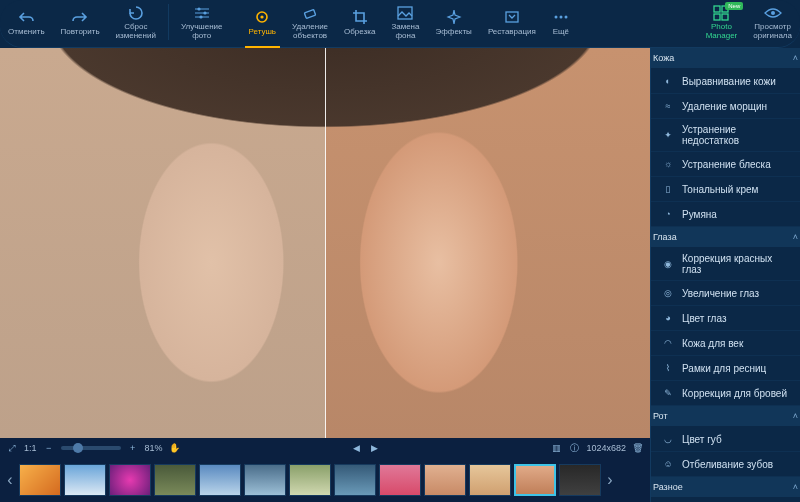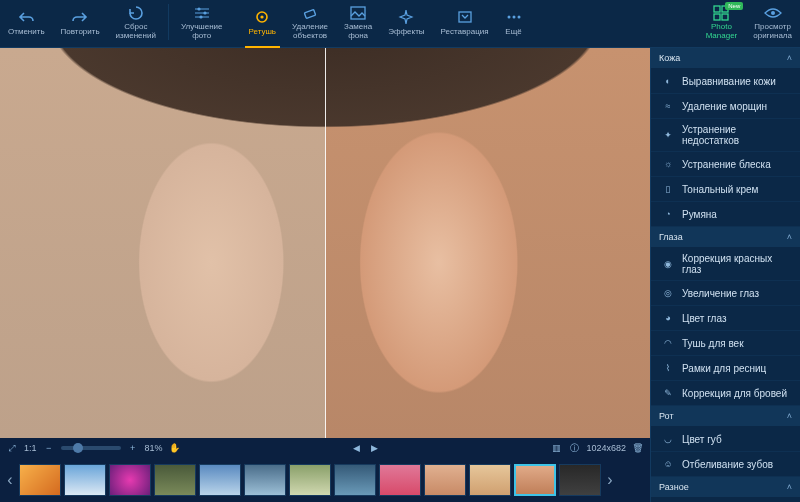--- a/index.html
+++ b/index.html
@@ -1,20 +1,20 @@
 <!DOCTYPE html>
 <html><head>
 <meta charset="utf-8">
 <style>
   * { box-sizing: border-box; margin: 0; padding: 0; }
   html, body { width: 800px; height: 502px; overflow: hidden; font-family: Arial, sans-serif; background: #0b2847; color: #d0dae6; }
   .app { display: flex; flex-direction: column; width: 800px; height: 502px; }
 
   
-  .toolbar { display: flex; align-items: flex-start; background: #0b2847; height: 48px; border-bottom: 1px solid #123a60; }
+  .toolbar { display: flex; align-items: flex-start; background: #0b2847; height: 48px; border-bottom: 1px solid #123a60; border-radius: 22px; }
   .tool { display: flex; flex-direction: column; align-items: center; justify-content: center; padding: 4px 8px; height: 44px; cursor: pointer; font-size: 8px; color: #a8bdd4; position: relative; }
   .tool.active { color: #ffb400; margin-left: 10px; }
   .tool.active::after { content:''; position:absolute; bottom:-4px; left:10%; right:10%; height:2px; background:#ffb400; }
   .tool .ico { width: 18px; height: 18px; display: flex; align-items: center; justify-content: center; margin-bottom: 2px; }
   .tool .lbl { text-align: center; line-height: 1.05; white-space: pre-line; }
   .tool-sep { width:1px; background:#123a60; height:36px; margin:4px 4px 0; }
   .tool-spacer { flex:1; }
   .badge-new { position:absolute; top:2px; right:2px; background:#2fb85a; color:#fff; font-size:6px; padding:1px 3px; border-radius:2px; }
 
   
@@ -40,21 +40,21 @@
   .zoom-thumb { position:absolute; top:-3px; left:12px; width:10px; height:10px; border-radius:50%; background:#4e7aa8; }
   .thumbs { display:flex; align-items:center; background:#0b2040; height:44px; padding:0 4px; gap:3px; }
   .thumb-nav { width:12px; height:36px; display:flex; align-items:center; justify-content:center; cursor:pointer; color:#8aa7c2; }
   .thumb { width:42px; height:32px; border:1px solid #163a5e; cursor:pointer; }
   .thumb.sel { border:2px solid #3ec4e8; }
   .t0{background:linear-gradient(135deg,#f7b04a,#d46a1f);} .t1{background:linear-gradient(#6aa5d9,#dbe8f4);} .t2{background:radial-gradient(circle,#e63ab0,#6a1f7a);} .t3{background:linear-gradient(#4a5a3a,#7a8a5a);} .t4{background:linear-gradient(#5a8ac0,#b9d4ea);} .t5{background:linear-gradient(#4a6d8a,#9cbfd6);} .t6{background:linear-gradient(#8aa06a,#d0d8b0);} .t7{background:linear-gradient(#355a78,#6a9ab8);} .t8{background:linear-gradient(#e07898,#d84a6a);} .t9{background:linear-gradient(#e0b090,#c88a66);} .t10{background:linear-gradient(#e6c69a,#d0a070);} .t11{background:linear-gradient(#e0aa88,#c07f59);} .t12{background:linear-gradient(#282828,#404040);}
 
   
   .panel { width:150px; background:#0b2847; border-left:1px solid #123a60; display:flex; flex-direction:column; font-size:9px; overflow-y:auto; }
   .panel::-webkit-scrollbar{width:6px;} .panel::-webkit-scrollbar-thumb{background:#1d4a75;border-radius:3px;}
-  .section-hdr { display:flex; align-items:center; justify-content:space-between; padding:5px 8px; background:#113659; color:#d8e5f0; cursor:pointer; border-bottom:1px solid #0b2847; }
+  .section-hdr { display:flex; align-items:center; justify-content:space-between; padding:5px 2px; background:#113659; color:#d8e5f0; cursor:pointer; border-bottom:1px solid #0b2847; }
   .section-hdr .chev { font-size:9px; color:#7ba6cc; }
   .pitem { display:flex; align-items:center; gap:7px; padding:5px 8px 5px 10px; cursor:pointer; color:#cfe0f0; border-bottom:1px solid #0e3052; }
   .pitem .pi { width:14px; height:14px; display:flex; align-items:center; justify-content:center; flex-shrink:0; color:#8fb8dc; }
   .pitem .pt { flex:1; font-size:10px; }
 
   svg { display:block; }
   .mini-ico { width:12px; height:12px; display:flex; align-items:center; justify-content:center; color:#8fb8dc; cursor:pointer; }
 </style>
 </head>
 <body>
@@ -111,20 +111,28 @@
       <span class="lbl">Ретушь</span>
     </div>
     <div class="tool">
       <span class="ico">
           <svg width="16" height="14" viewBox="0 0 16 14">
             <rect x="3" y="5" width="10" height="6" rx="1" fill="none" stroke="#5aa0e0" stroke-width="1.4" transform="rotate(-20 8 8)"></rect>
           </svg>
         </span>
       <span class="lbl">Удаление
 объектов</span>
+    </div>
+    <div class="tool">
+      <span class="ico">
+          <svg width="16" height="16" viewBox="0 0 16 16">
+            <path d="M4 1 V12 H15 M1 4 H12 V15" fill="none" stroke="#5aa0e0" stroke-width="1.6"></path>
+          </svg>
+        </span>
+      <span class="lbl">Обрезка</span>
     </div>
     <div class="tool">
       <span class="ico">
           <svg width="16" height="14" viewBox="0 0 16 14">
             <rect x="1" y="1" width="14" height="12" fill="none" stroke="#5aa0e0" stroke-width="1.3"></rect>
             <path d="M1 10 L5 6 L9 10 L12 7 L15 10" fill="none" stroke="#5aa0e0" stroke-width="1.3"></path>
           </svg>
         </span>
       <span class="lbl">Замена
 фона</span>
@@ -273,21 +281,21 @@
       <div class="pitem">
           <span class="pi">◎</span>
           <span class="pt">Увеличение глаз</span>
         </div>
       <div class="pitem">
           <span class="pi">◕</span>
           <span class="pt">Цвет глаз</span>
         </div>
       <div class="pitem">
           <span class="pi">◠</span>
-          <span class="pt">Тушь для век</span>
+          <span class="pt">Кожа для век</span>
         </div>
       <div class="pitem">
           <span class="pi">⌇</span>
           <span class="pt">Рамки для ресниц</span>
         </div>
       <div class="pitem">
           <span class="pi">✎</span>
           <span class="pt">Коррекция для бровей</span>
         </div>
 

